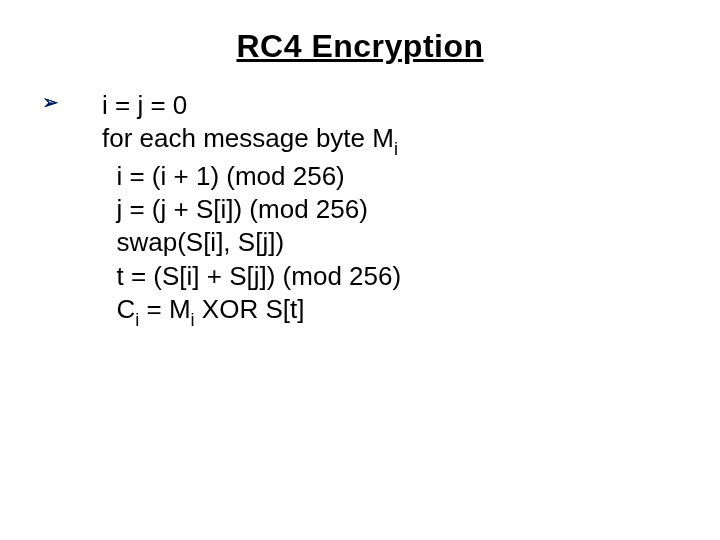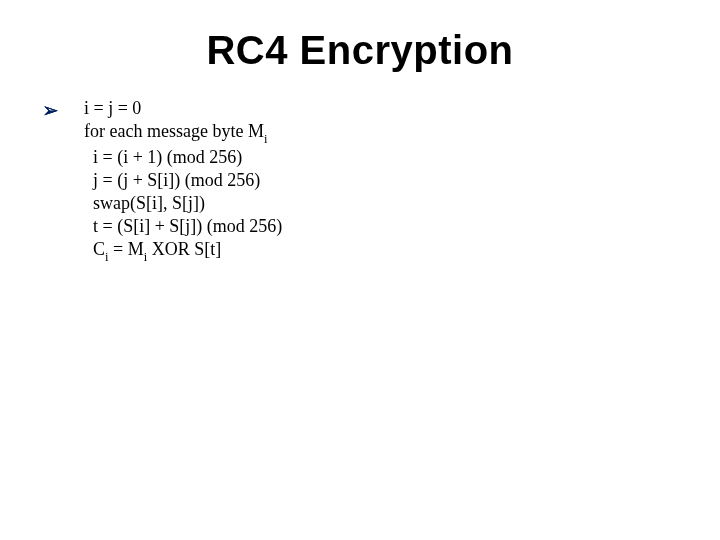--- a/index.html
+++ b/index.html
@@ -13,24 +13,25 @@
     overflow: hidden;
   }
   .slide {
     box-sizing: border-box;
     width: 720px;
     height: 540px;
     padding: 28px 40px 0 40px;
   }
   h1.title {
     margin: 0 0 24px 0;
-    font-size: 40px;
+    font-size: 32px;
     font-weight: bold;
     text-align: center;
     letter-spacing: 0.5px;
+    text-decoration: underline;
   }
   ul.bullets {
     list-style: none;
     margin: 0 0 14px 0;
     padding: 0 10px 0 2px;
   }
   ul.bullets li {
     position: relative;
     padding-left: 30px;
     font-size: 24px;
@@ -39,25 +40,25 @@
   }
   ul.bullets li .arrow {
     position: absolute;
     left: 0;
     top: 3px;
     color: #002060;
     font-size: 20px;
     line-height: 1;
   }
   .codeblock {
-    font-family: Liberation Serif, serif;
-    font-size: 18px;
+    font-family: Liberation Sans, sans-serif;
+    font-size: 26px;
     line-height: 1.28;
     white-space: pre;
-    margin-left: 44px;
+    margin-left: 62px;
     margin-top: 4px;
   }
   .codeblock .sub {
     font-size: 0.7em;
     vertical-align: sub;
     position: relative;
     top: 0.1em;
   }
 </style>
 </head>

